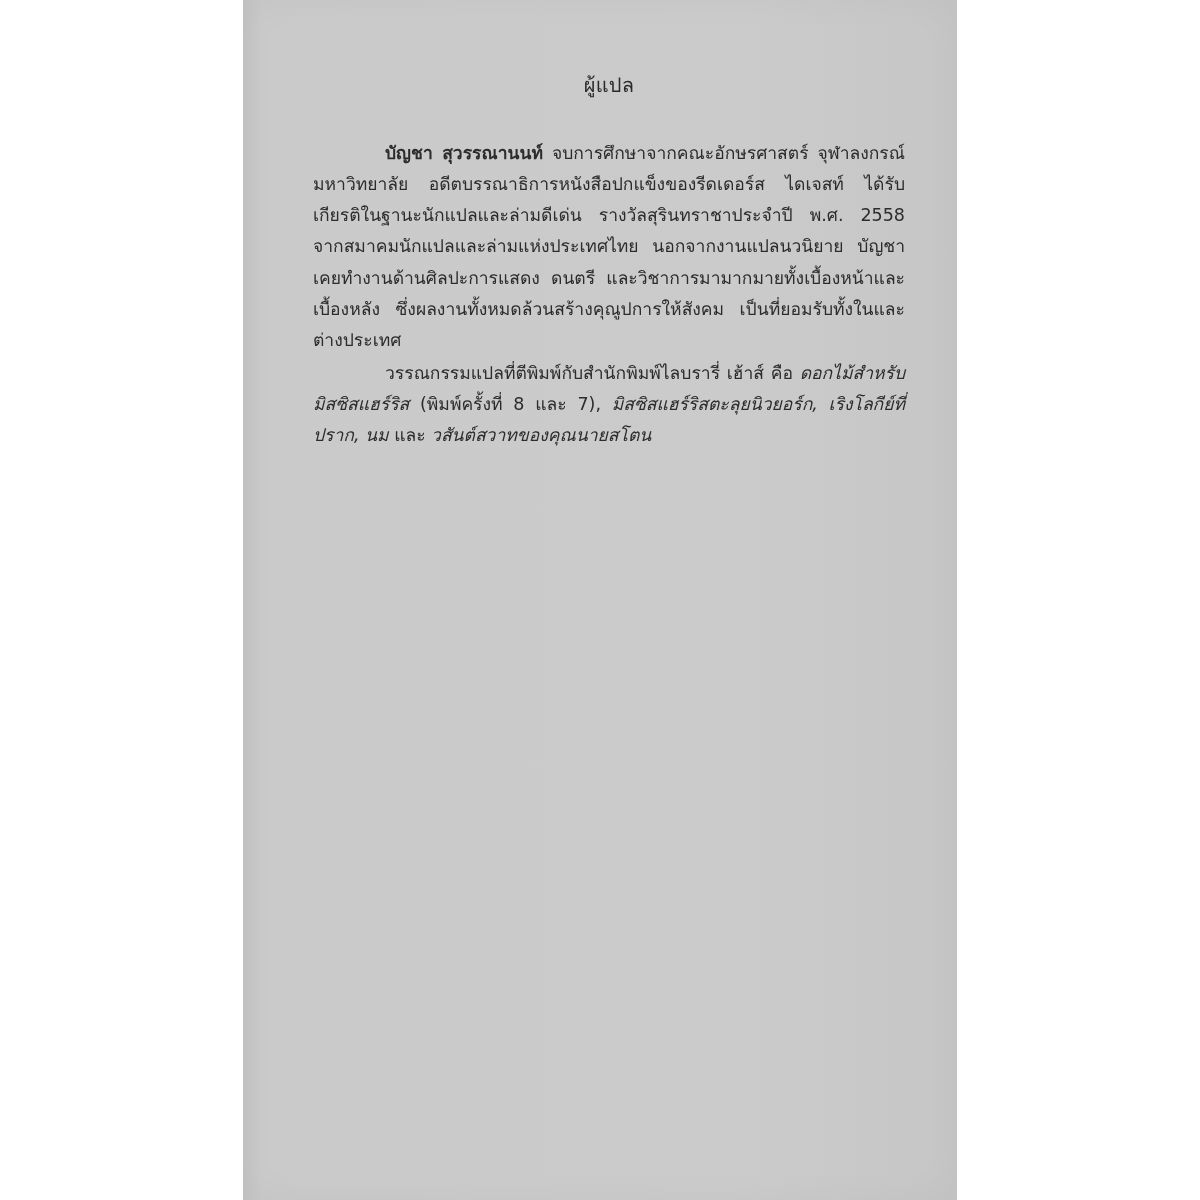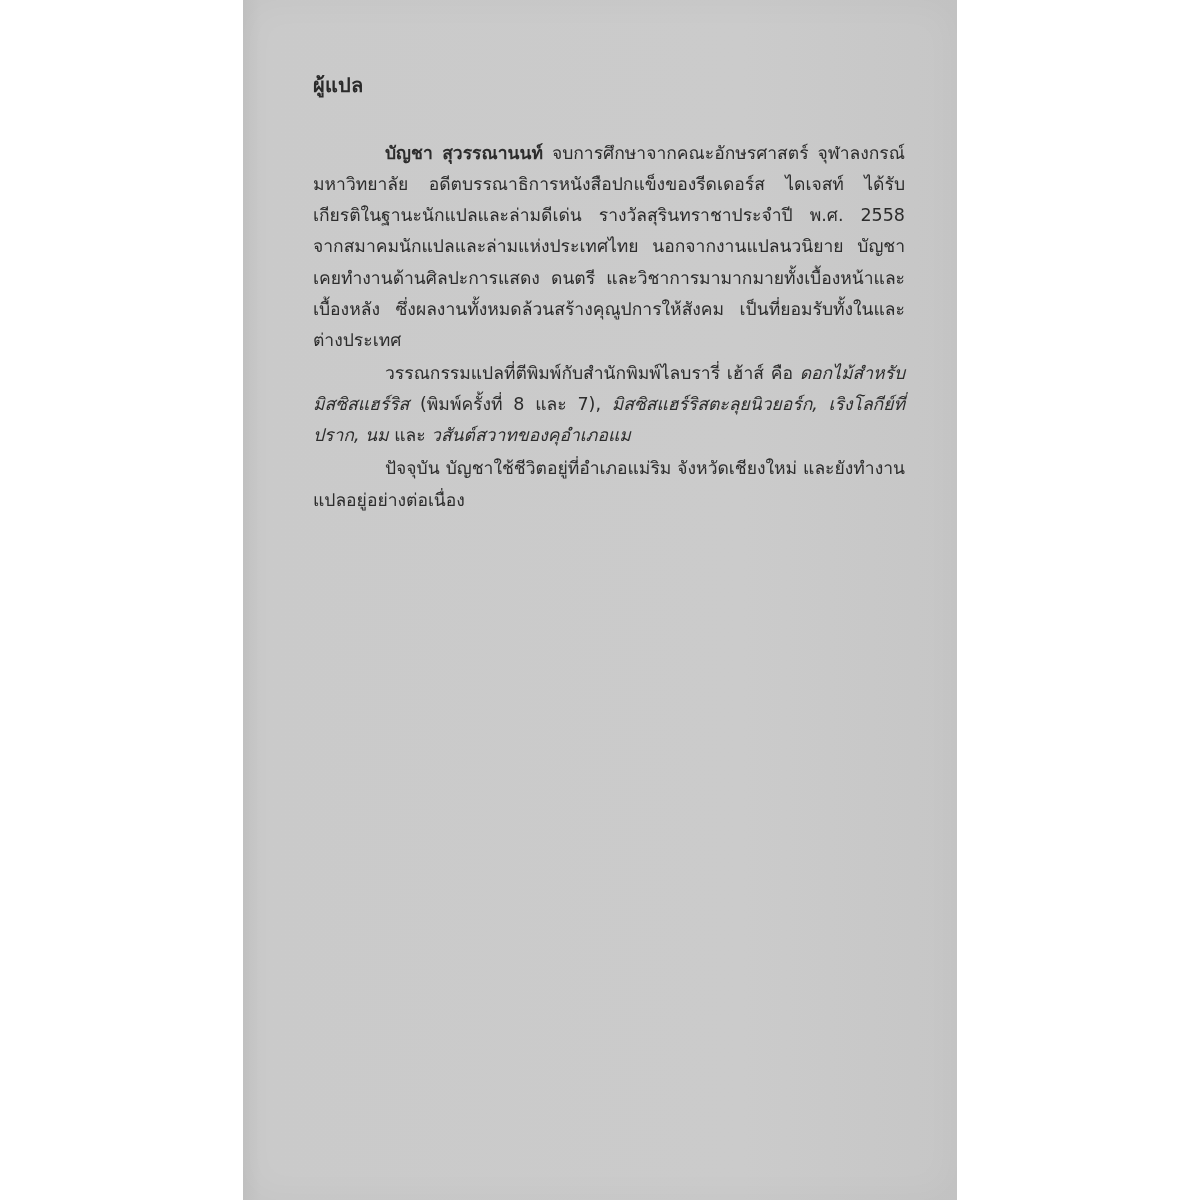--- a/index.html
+++ b/index.html
@@ -33,25 +33,26 @@
     box-shadow: inset 0 0 40px rgba(0,0,0,0.03);
   }
   .page-inner {
     position: absolute;
     left: 70px;
     top: 70px;
     right: 52px;
   }
   .doc-heading {
     font-size: 20px;
-    font-weight: 700;
+    font-weight: 400;
     color: #2a2a2a;
     letter-spacing: 0.2px;
     margin: 0 0 38px 0;
     line-height: 1.5;
+    text-align: center;
   }
   .doc-para {
     font-size: 17.5px;
     color: #2c2c2c;
     line-height: 1.78;
     margin: 0 0 2px 0;
     text-align: justify;
     text-justify: inter-word;
     word-break: break-word;
   }
@@ -74,20 +75,19 @@
 <body>
 
 <div class="page-canvas">
   <div class="page-sheet">
     <div class="page-inner">
 
       <h1 class="doc-heading">ผู้แปล</h1>
 
       <div id="body-text">
           <p class="doc-para"><span class="indent"></span><span class="nm">บัญชา สุวรรณานนท์</span><span> จบการศึกษาจากคณะอักษรศาสตร์ จุฬาลงกรณ์มหาวิทยาลัย อดีตบรรณาธิการหนังสือปกแข็งของรีดเดอร์ส ไดเจสท์ ได้รับเกียรติในฐานะนักแปลและล่ามดีเด่น รางวัลสุรินทราชาประจำปี พ.ศ. 2558 จากสมาคมนักแปลและล่ามแห่งประเทศไทย นอกจากงานแปลนวนิยาย บัญชาเคยทำงานด้านศิลปะการแสดง ดนตรี และวิชาการมามากมายทั้งเบื้องหน้าและเบื้องหลัง ซึ่งผลงานทั้งหมดล้วนสร้างคุณูปการให้สังคม เป็นที่ยอมรับทั้งในและต่างประเทศ</span></p>
-          <p class="doc-para"><span class="indent"></span><span>วรรณกรรมแปลที่ตีพิมพ์กับสำนักพิมพ์ไลบรารี่ เฮ้าส์ คือ </span><span class="it">ดอกไม้สำหรับมิสซิสแฮร์ริส</span><span> (พิมพ์ครั้งที่ 8 และ 7), </span><span class="it">มิสซิสแฮร์ริสตะลุยนิวยอร์ก, เริงโลกีย์ที่ปราก, นม</span><span> และ </span><span class="it">วสันต์สวาทของคุอำเภอแม</span></p>
-          <p class="doc-para"><span class="indent"></span><span>ปัจจุบัน บัญชาใช้ชีวิตอยู่ที่อำเภอแม่ริม จังหวัดเชียงใหม่ และยังทำงานแปลอยู่อย่างต่อเนื่อง</span></p>
+          <p class="doc-para"><span class="indent"></span><span>วรรณกรรมแปลที่ตีพิมพ์กับสำนักพิมพ์ไลบรารี่ เฮ้าส์ คือ </span><span class="it">ดอกไม้สำหรับมิสซิสแฮร์ริส</span><span> (พิมพ์ครั้งที่ 8 และ 7), </span><span class="it">มิสซิสแฮร์ริสตะลุยนิวยอร์ก, เริงโลกีย์ที่ปราก, นม</span><span> และ </span><span class="it">วสันต์สวาทของคุณนายสโตน</span></p>
         </div>
 
       <div class="spacer-bottom"></div>
     </div>
   </div>
 </div>
 
 </body></html>

